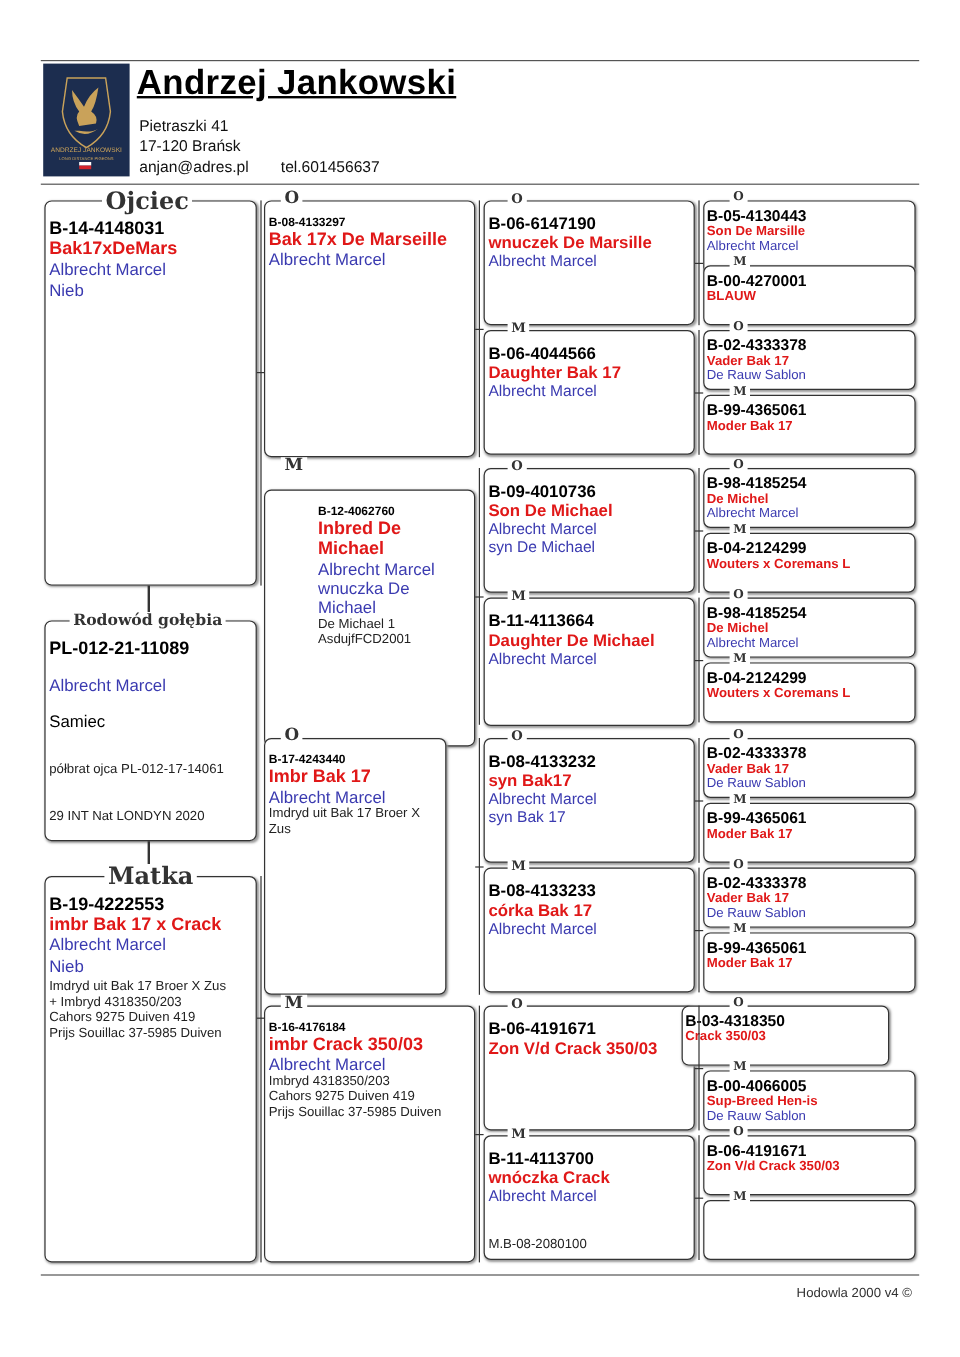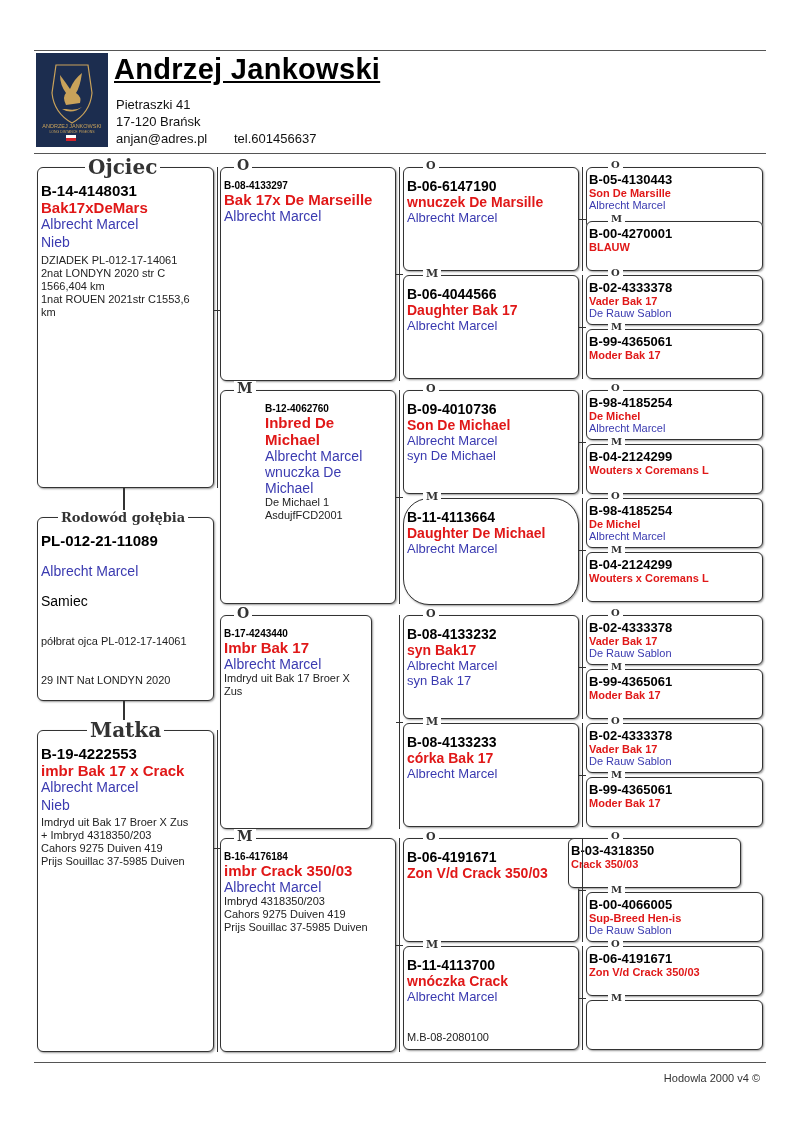--- a/index.html
+++ b/index.html
@@ -54,27 +54,20 @@
 <div class="owner-line" style="top:114px;">17-120 Brańsk</div>
 <div class="owner-line" style="top:131px;">anjan@adres.pl</div>
 <div class="owner-line" style="top:131px;left:234px;">tel.601456637</div>
 <div class="hr" style="top:153px;"></div>
 
 <div class="box c1" style="left:37px;top:167px;width:177px;height:321px;">
   <div class="ring">B-14-4148031</div>
   <div class="nm">Bak17xDeMars</div>
   <div class="br">Albrecht Marcel</div>
   <div class="br" style="margin-top:2px;">Nieb</div>
-  <div class="ex" style="margin-top:4px;">
-    <div>DZIADEK PL-012-17-14061</div>
-    <div>2nat LONDYN 2020 str C</div>
-    <div>1566,404 km</div>
-    <div>1nat ROUEN 2021str C1553,6</div>
-    <div>km</div>
-  </div>
 </div>
 <div class="legend" style="left:85px;top:157px;font-size:20px;">Ojciec</div>
 
 <div class="line" style="left:123px;top:488px;width:2px;height:22px;"></div>
 
 <div class="box c1" style="left:37px;top:517px;width:177px;height:184px;">
   <div class="ring" style="font-size:15px;">PL-012-21-11089</div>
   <div class="br" style="margin-top:14px;">Albrecht Marcel</div>
   <div style="margin-top:14px;font-size:14px;">Samiec</div>
   <div class="ex" style="white-space:pre;">
@@ -108,21 +101,21 @@
       <div class="ring">B-08-4133297</div>
       <div class="nm">Bak 17x De Marseille</div>
       <div class="br">Albrecht Marcel</div>
       <div class="br"></div>
       <div class="ex"></div>
       <div class="ex"></div>
       <div class="ex"></div>
       <div class="ex"></div>
     </div>
     <div class="legend" style="left: 234px; top: 158px; font-size: 14px;">O</div>
-    <div class="box c2" style="left: 220px; top: 390px; width: 176px; height: 214px; padding-left: 44px;">
+    <div class="box c2" style="left: 220px; top: 408px; width: 176px; height: 214px; padding-left: 44px;">
       <div class="ring">B-12-4062760</div>
       <div class="nm">Inbred De Michael</div>
       <div class="br">Albrecht Marcel</div>
       <div class="br">wnuczka De Michael</div>
       <div class="ex">De Michael 1 AsdujfFCD2001</div>
       <div class="ex"></div>
       <div class="ex"></div>
       <div class="ex"></div>
     </div>
     <div class="legend" style="left: 234px; top: 381px; font-size: 14px;">M</div>
@@ -172,21 +165,21 @@
     </div>
     <div class="legend" style="left: 423px; top: 267.5px; font-size: 11px;">M</div>
     <div class="box c3" style="left: 403px; top: 390px; width: 176px; height: 104px;">
       <div class="ring">B-09-4010736</div>
       <div class="nm">Son De Michael</div>
       <div class="br">Albrecht Marcel</div>
       <div class="br">syn De Michael</div>
       <div class="ex" style="position: absolute; bottom: 6px; left: 3px;"></div>
     </div>
     <div class="legend" style="left: 423px; top: 382.5px; font-size: 11px;">O</div>
-    <div class="box c3" style="left: 403px; top: 498px; width: 176px; height: 107px; border-radius: 26px;">
+    <div class="box c3" style="left: 403px; top: 498px; width: 176px; height: 107px;">
       <div class="ring">B-11-4113664</div>
       <div class="nm">Daughter De Michael</div>
       <div class="br">Albrecht Marcel</div>
       <div class="br"></div>
       <div class="ex" style="position: absolute; bottom: 6px; left: 3px;"></div>
     </div>
     <div class="legend" style="left: 423px; top: 490.5px; font-size: 11px;">M</div>
     <div class="box c3" style="left: 403px; top: 615px; width: 176px; height: 104px;">
       <div class="ring">B-08-4133232</div>
       <div class="nm">syn Bak17</div>

